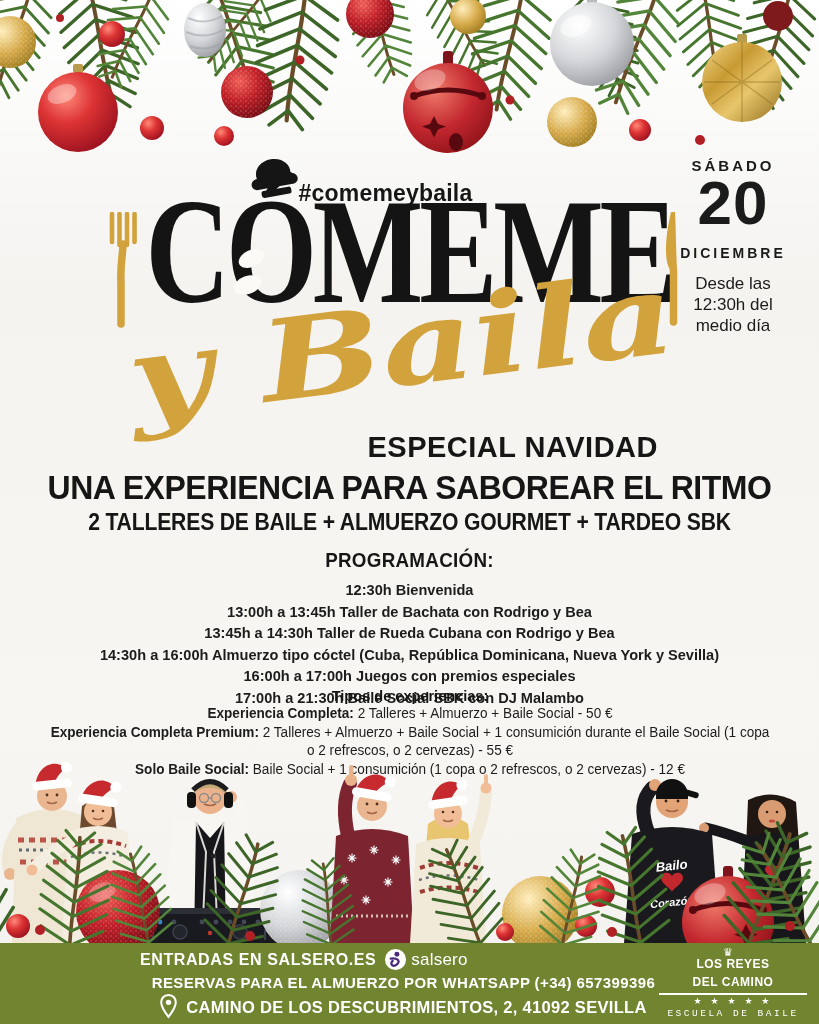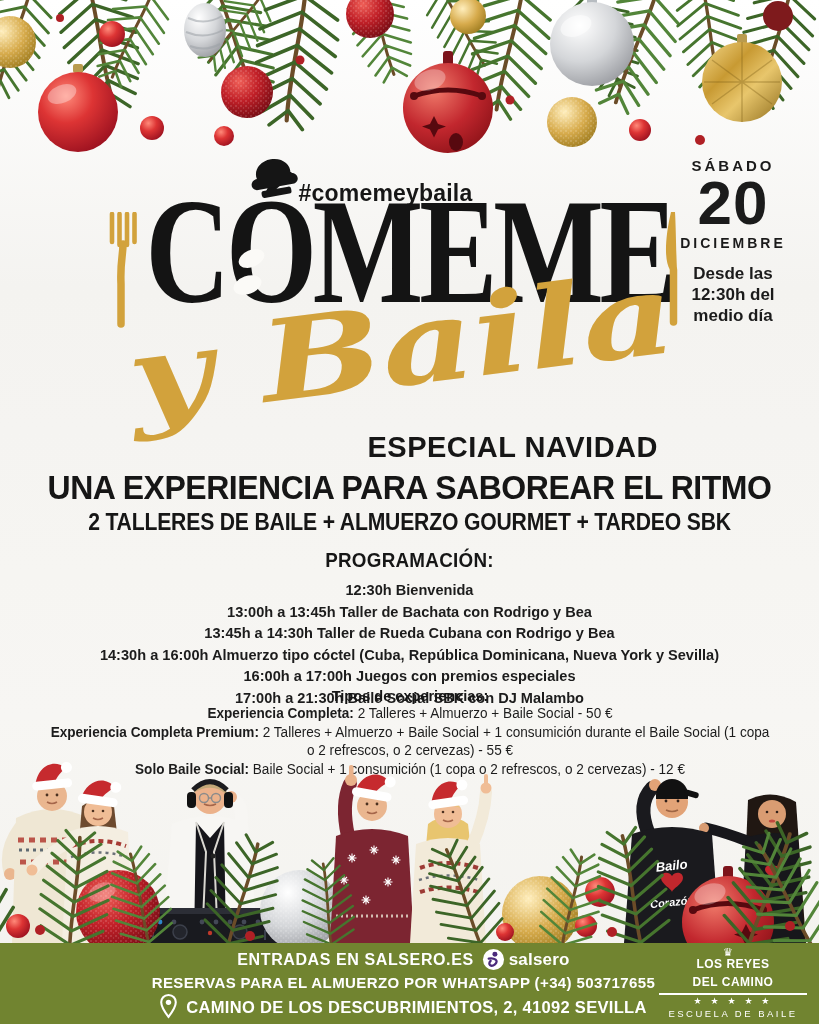--- a/index.html
+++ b/index.html
@@ -10,22 +10,22 @@
     color:#161616;
   }
   svg{ display:block; }
   .garland{ position:absolute; top:0; left:0; }
   .scene{ position:absolute; top:740px; left:0; }
 
   
   .date-block{ position:absolute; top:157px; right:22px; width:128px; text-align:center; color:#1b1b1b; }
   .date-day{ font-size:15px; font-weight:bold; letter-spacing:3px; }
   .date-num{ font-size:62px; font-weight:bold; line-height:.95; letter-spacing:1px; }
-  .date-month{ font-size:14px; font-weight:bold; letter-spacing:3px; margin-top:2px; }
-  .date-time{ margin-top:12px; font-size:17px; font-weight:bold; line-height:1.25; }
+  .date-month{ font-size:14px; font-weight:bold; letter-spacing:3px; margin-top:12px; }
+  .date-time{ margin-top:12px; font-size:17px; font-weight:normal; line-height:1.25; }
 
   
   .hashtag{ position:absolute; top:180px; left:0; right:0; text-align:center; transform:translateX(-24px);
             font-size:23px; font-weight:bold; letter-spacing:.2px; }
   .title-main{ position:absolute; top:176px; left:0; right:0; text-align:center; margin:0;
        font-family:"Liberation Serif", serif; font-weight:bold; font-size:150px; line-height:1;
        letter-spacing:-.035em; color:#141414; transform:scaleX(.78); transform-origin:center; }
   .chef-hat{ position:absolute; left:245px; top:156px; transform:rotate(-10deg); }
   .plate-oval{ position:absolute; background:#fbfaf7; border-radius:50%; }
   .po1{ left:238px; top:250px; width:27px; height:17px; transform:rotate(-24deg); }
@@ -51,32 +51,32 @@
   .experiences{ position:absolute; top:687px; left:50%; width:744px; transform:translateX(-50%) scaleX(.97);
        text-align:center; }
   .exp-heading{ font-size:15px; font-weight:bold; }
   .exp-item{ font-size:14px; line-height:18.5px; color:#1c1c1c; }
   .exp-item b{ font-weight:bold; }
 
   
   .footer-bar{ position:absolute; left:0; bottom:0; width:819px; height:81px; background:#718430; color:#ffffff; }
   .flogo-left{ position:absolute; left:22px; top:5px; }
   .fcenter{ position:absolute; left:140px; right:152px; top:5px; text-align:center; }
-  .fl1{ font-size:16px; font-weight:bold; letter-spacing:.6px; display:flex; align-items:center; justify-content:center; gap:8px; }
+  .fl1{ font-size:16px; font-weight:bold; letter-spacing:.6px; display:flex; align-items:center; justify-content:flex-start; gap:8px; }
   .salsero-badge{ display:inline-flex; align-items:center; gap:4px; }
-  .salsero-word{ font-size:17px; font-weight:bold; letter-spacing:.2px; text-transform:lowercase; }
+  .salsero-word{ font-size:17px; font-weight:normal; letter-spacing:.2px; text-transform:lowercase; }
   .fl2{ margin-top:3px; font-size:15px; font-weight:bold; letter-spacing:.4px; }
   .floc{ margin-top:3px; display:flex; align-items:center; justify-content:center; gap:9px; }
   .floc-lines{ font-size:16.5px; font-weight:bold; letter-spacing:.3px; line-height:18px; }
   .flogo-right{ position:absolute; right:12px; top:12px; width:148px; text-align:center; }
   .crown{ position:absolute; top:-9px; left:64px; font-size:11px; color:#fff; font-family:"DejaVu Sans", sans-serif; }
   .rl1,.rl2{ font-size:12px; font-weight:bold; letter-spacing:.5px; line-height:18px; }
   .stars-row{ margin-top:2px; padding-top:1px; border-top:2px solid #fff; font-size:9px; letter-spacing:3px;
        font-family:"DejaVu Sans", sans-serif; }
-  .rl3{ font-size:9.5px; letter-spacing:2.5px; margin-top:1px; border-top:1px solid rgba(255,255,255,.0); }
+  .rl3{ font-size:9.5px; letter-spacing:2.5px; margin-top:1px; border-top:1px solid rgba(255,255,255,.0);font-family:Liberation Mono, monospace; }
 </style>
 </head>
 <body>
 
 <div class="poster">
 
   <svg class="garland" width="819" height="170" viewBox="0 0 819 170">
     <defs>
       <g id="br">
         <path d="M0,-6 C3,26 -3,58 0,94" fill="none" stroke="#6b4c28" stroke-width="3"></path>
@@ -437,21 +437,21 @@
         <span>ENTRADAS EN SALSERO.ES</span>
         <span class="salsero-badge">
           <svg width="23" height="23" viewBox="0 0 24 24">
             <circle cx="12" cy="12" r="11" fill="#ffffff"></circle>
             <circle cx="13.5" cy="6.5" r="2.6" fill="#4b2a7b"></circle>
             <path d="M7,11 C13,10 18,13 13.5,17 C9.5,20.5 5.5,17 9,13.5" fill="none" stroke="#4b2a7b" stroke-width="2.4" stroke-linecap="round"></path>
           </svg>
           <span class="salsero-word">salsero</span>
         </span>
       </div>
-      <div class="fl2">RESERVAS PARA EL ALMUERZO POR WHATSAPP (+34) 503717655</div>
+      <div class="fl2">RESERVAS PARA EL ALMUERZO POR WHATSAPP (+34) 657399396</div>
       <div class="floc">
         <svg width="17" height="25" viewBox="0 0 16 24">
           <path d="M8,1 C3.5,1 1,4.5 1,8 C1,13 8,22 8,22 C8,22 15,13 15,8 C15,4.5 12.5,1 8,1 Z" fill="none" stroke="#ffffff" stroke-width="2"></path>
           <circle cx="8" cy="8" r="2.6" fill="#ffffff"></circle>
         </svg>
         <div class="floc-lines">
           <div>CAMINO DE LOS DESCUBRIMIENTOS, 2, 41092 SEVILLA</div>
         </div>
       </div>
     </div>

